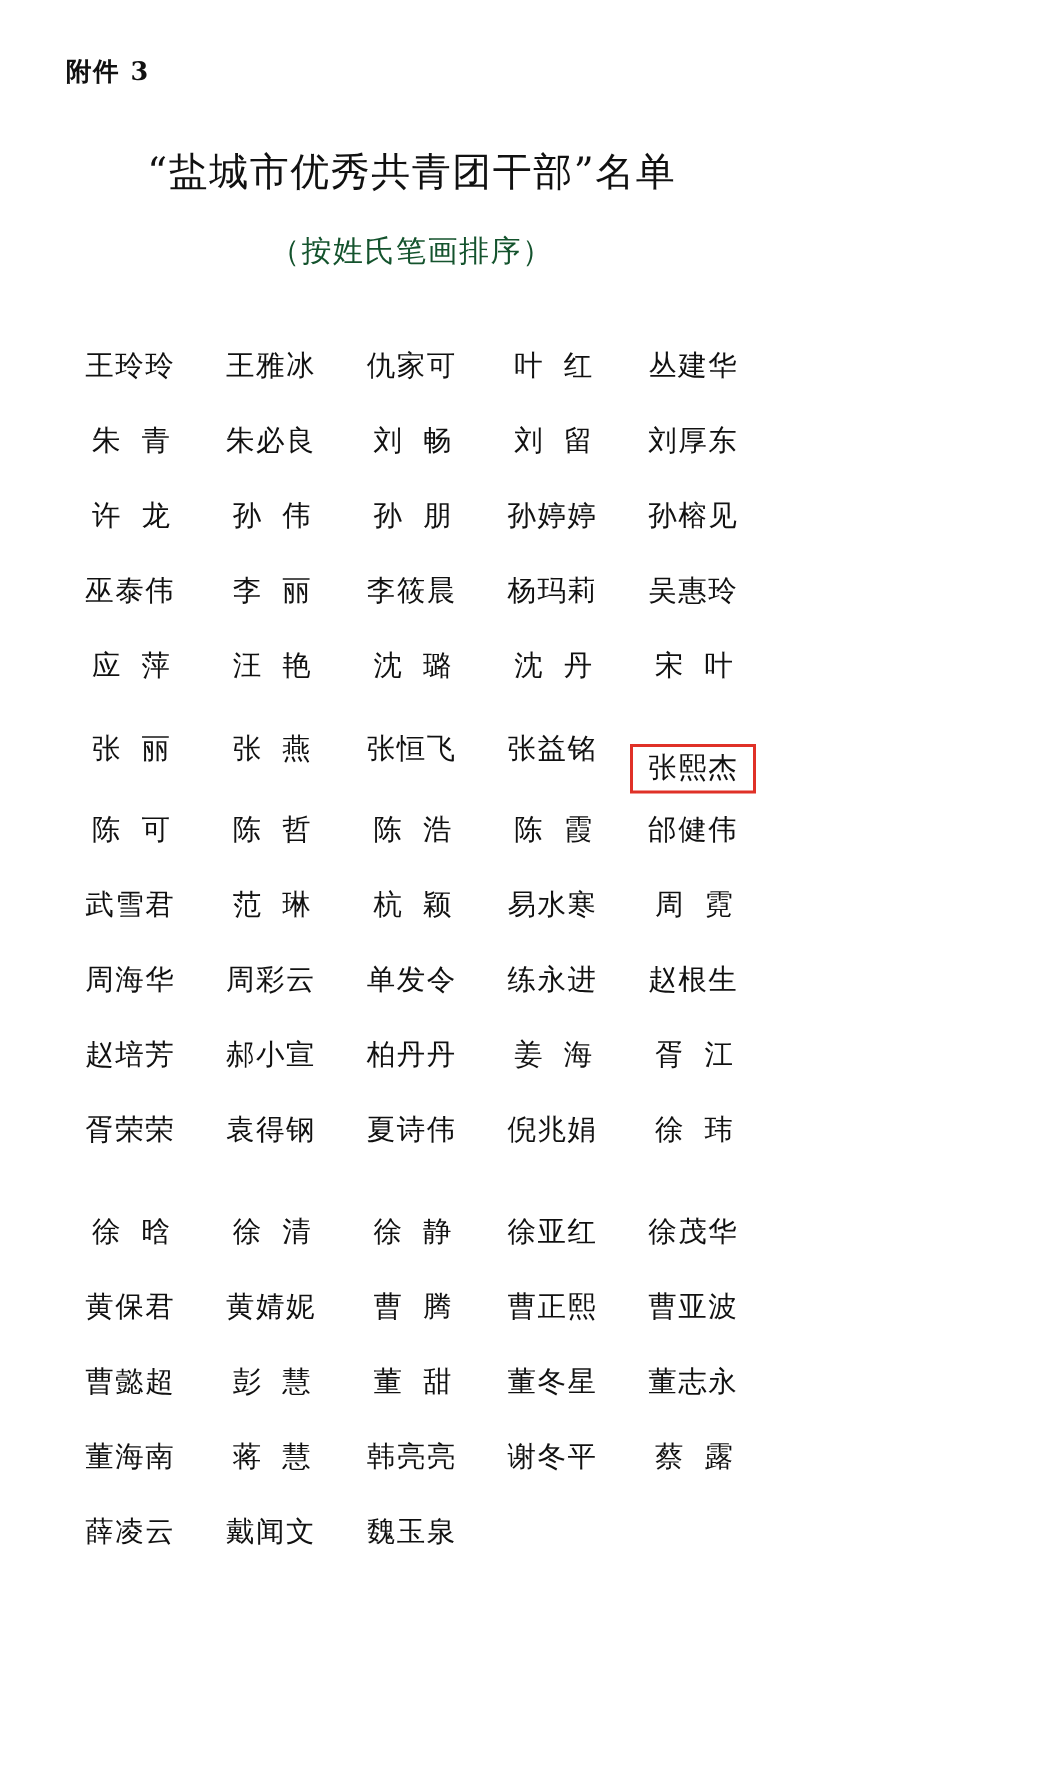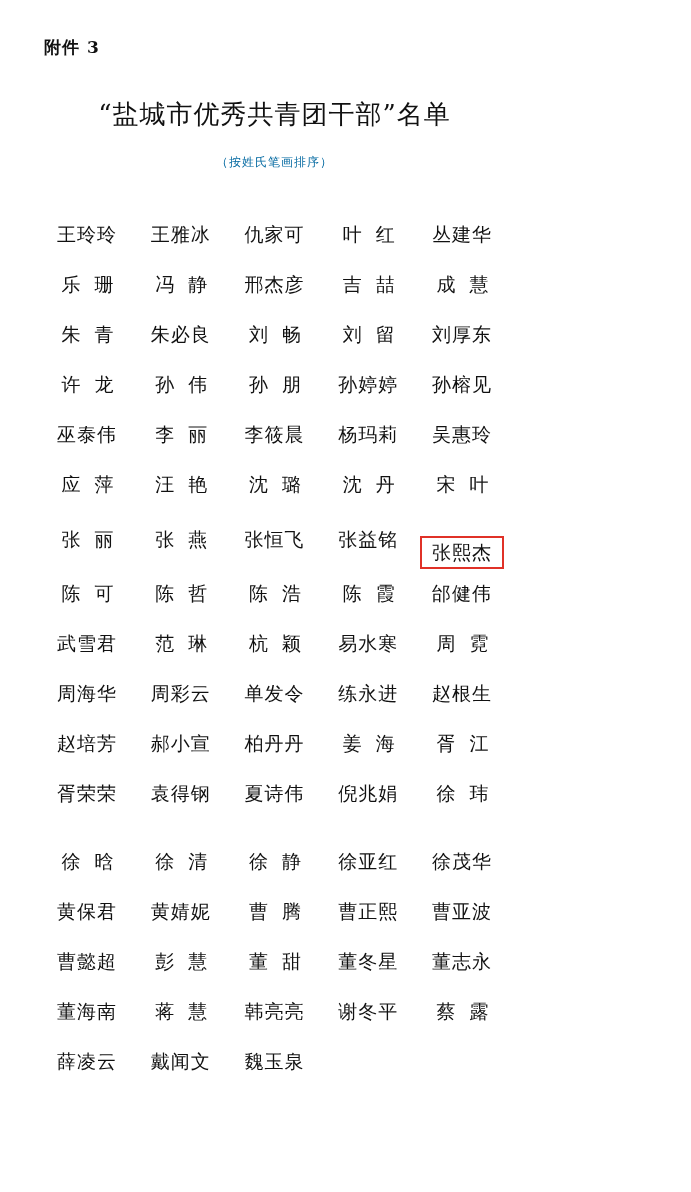--- a/index.html
+++ b/index.html
@@ -32,24 +32,24 @@
   .doc-title {
     text-align: center;
     font-size: 26px;
     font-weight: normal;
     letter-spacing: 1px;
     margin: 38px 0 0 0;
     color: #111;
   }
   .doc-subtitle {
     text-align: center;
-    font-size: 12px;
+    font-size: 20px;
     margin: 22px 0 0 0;
     letter-spacing: 1px;
-    color: #0369a1;
+    color: #14532d;
   }
   .name-grid {
     margin: 38px auto 0 auto;
     width: 100%;
     border-collapse: collapse;
     table-layout: fixed;
   }
   .name-grid td {
     text-align: center;
     vertical-align: middle;
@@ -96,27 +96,20 @@
   <table class="name-grid">
     <tbody id="name-grid-body">
         <tr>
           <td class="n3"><span class="name-cell-inner">王玲玲</span></td>
           <td class="n3"><span class="name-cell-inner">王雅冰</span></td>
           <td class="n3"><span class="name-cell-inner">仇家可</span></td>
           <td class="n2"><span class="name-cell-inner">叶红</span></td>
           <td class="n3"><span class="name-cell-inner">丛建华</span></td>
         </tr>
         <tr>
-          <td class="n2"><span class="name-cell-inner">乐珊</span></td>
-          <td class="n2"><span class="name-cell-inner">冯静</span></td>
-          <td class="n3"><span class="name-cell-inner">邢杰彦</span></td>
-          <td class="n2"><span class="name-cell-inner">吉喆</span></td>
-          <td class="n2"><span class="name-cell-inner">成慧</span></td>
-        </tr>
-        <tr>
           <td class="n2"><span class="name-cell-inner">朱青</span></td>
           <td class="n3"><span class="name-cell-inner">朱必良</span></td>
           <td class="n2"><span class="name-cell-inner">刘畅</span></td>
           <td class="n2"><span class="name-cell-inner">刘留</span></td>
           <td class="n3"><span class="name-cell-inner">刘厚东</span></td>
         </tr>
         <tr>
           <td class="n2"><span class="name-cell-inner">许龙</span></td>
           <td class="n2"><span class="name-cell-inner">孙伟</span></td>
           <td class="n2"><span class="name-cell-inner">孙朋</span></td>

